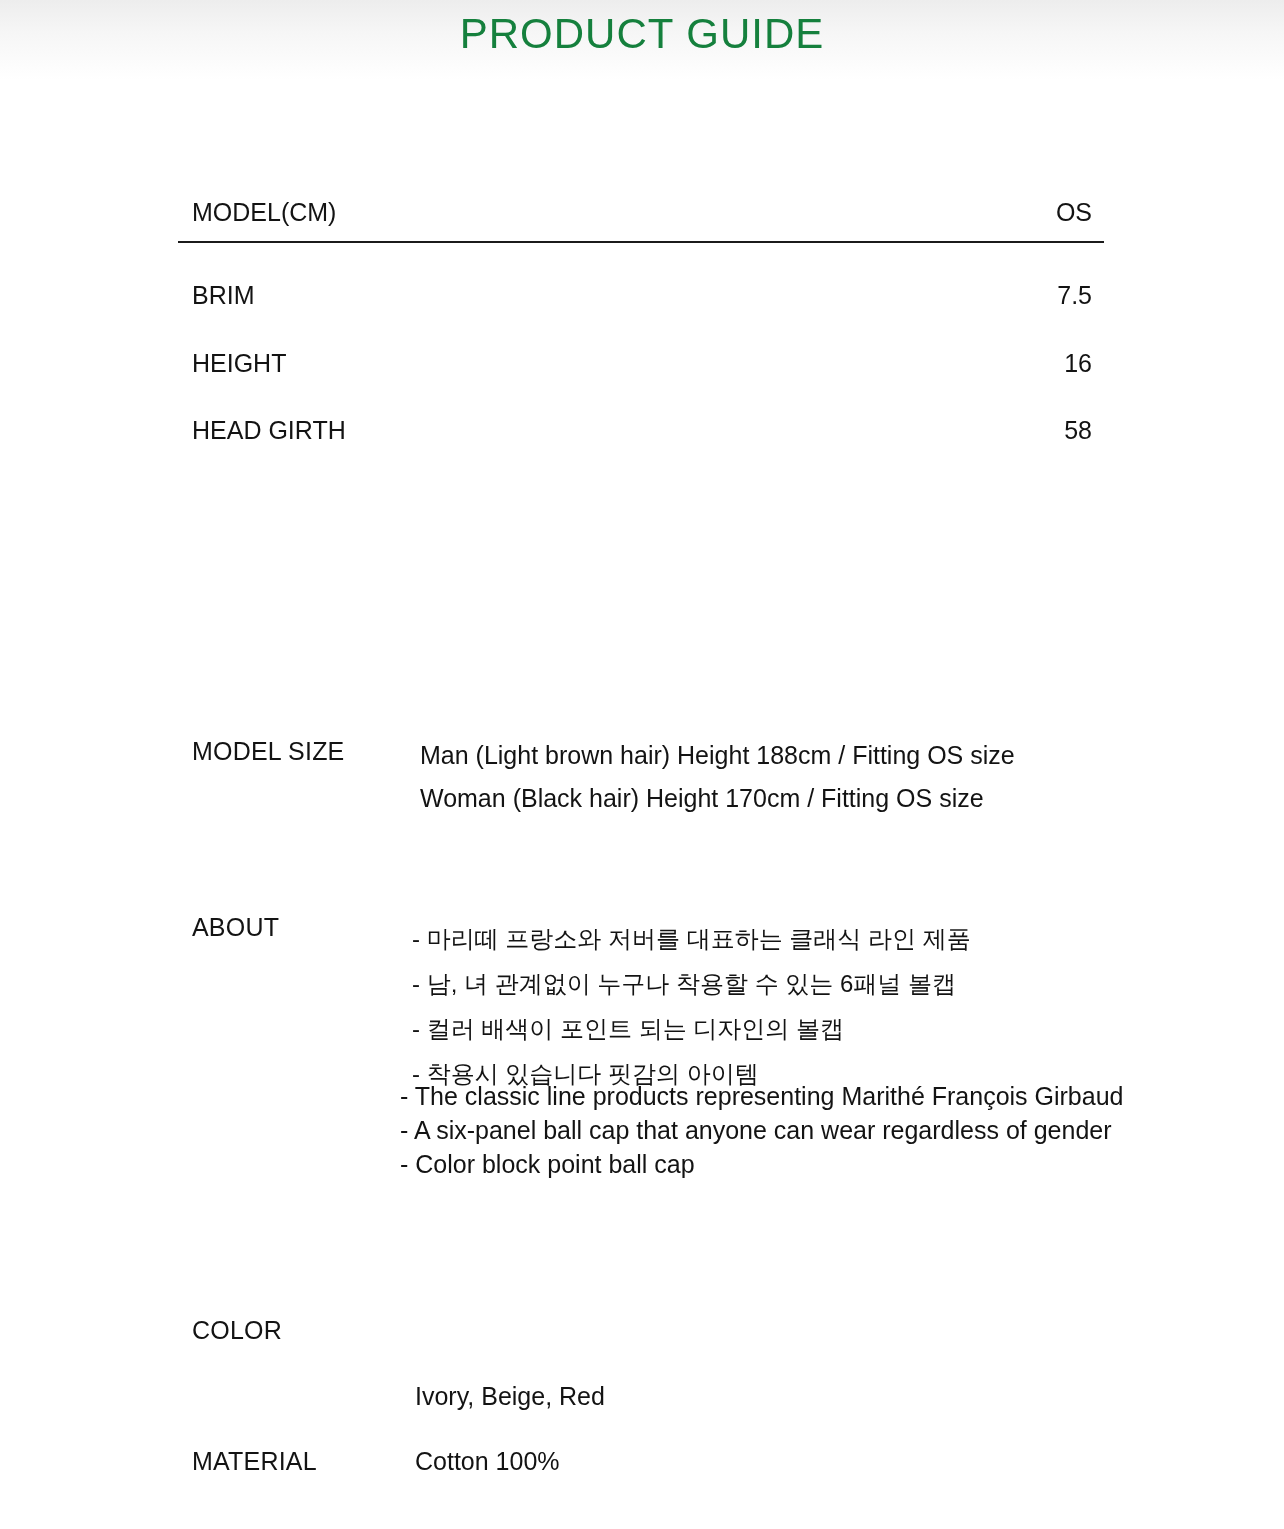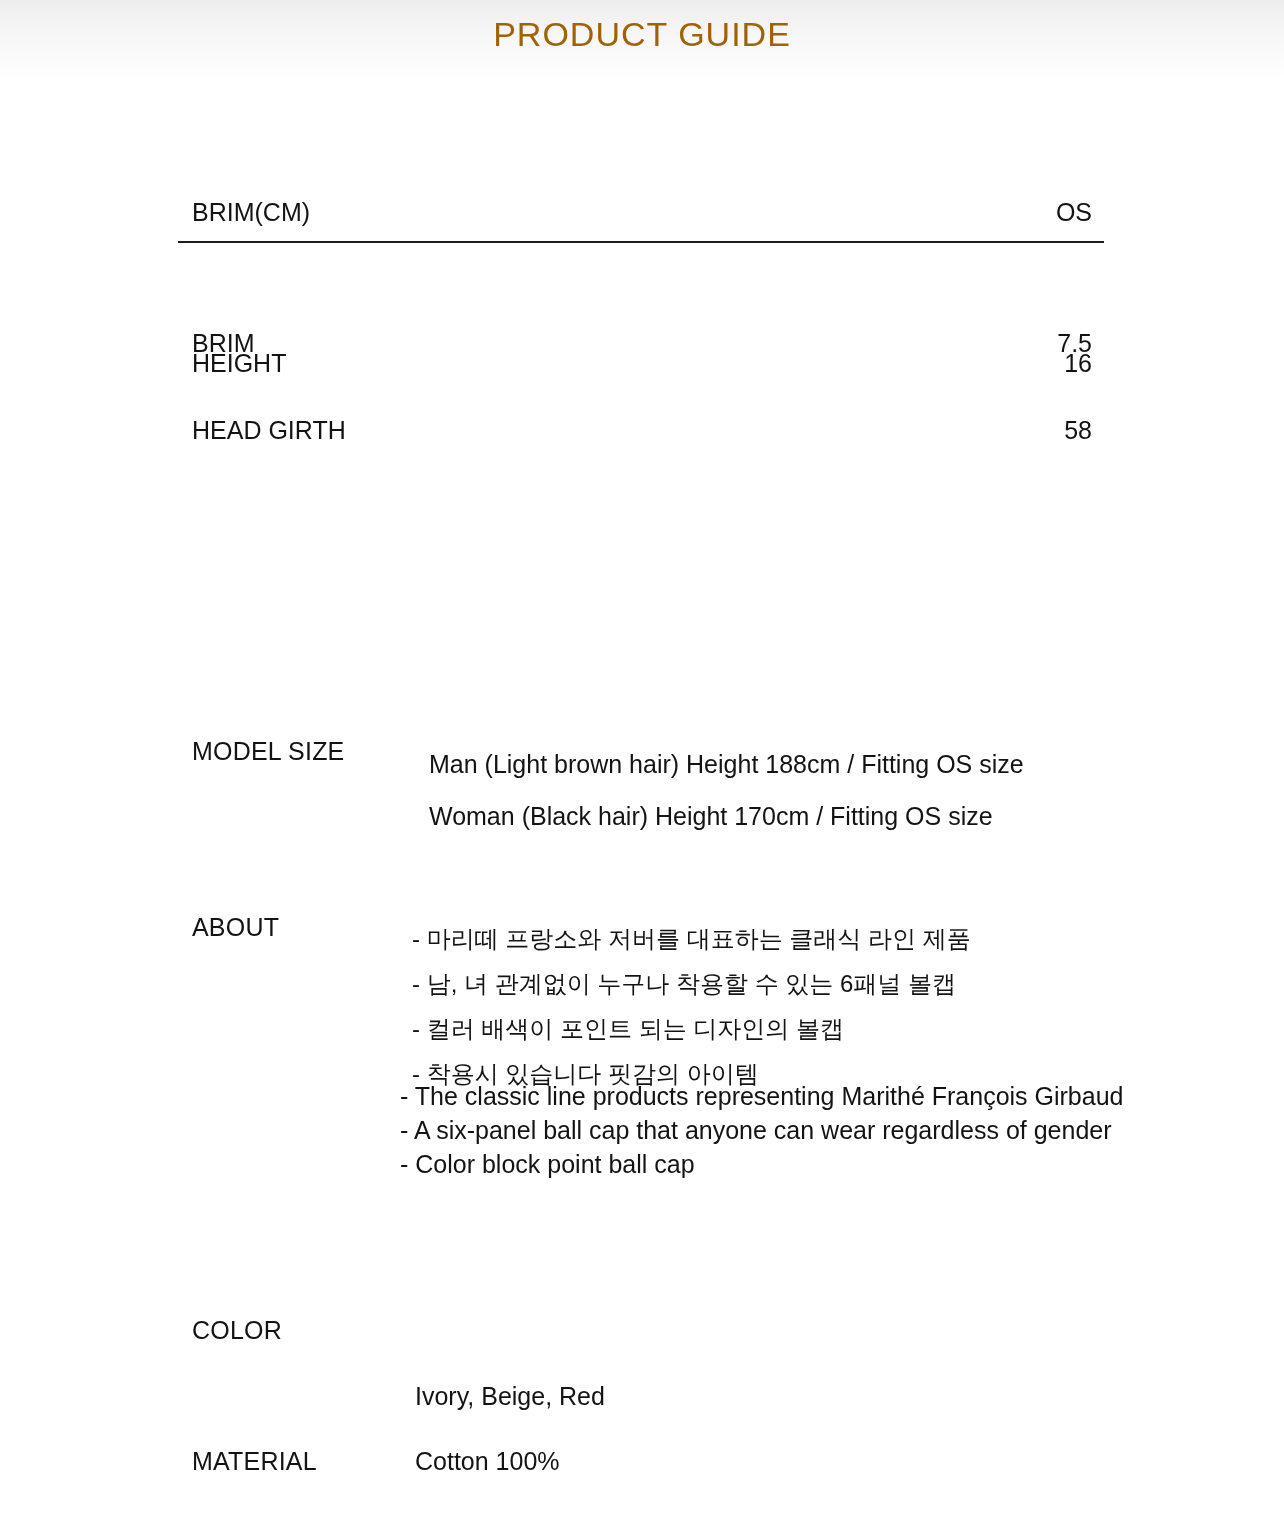--- a/index.html
+++ b/index.html
@@ -14,56 +14,56 @@
   }
   .top-shade{
     position:absolute;left:0;top:0;width:100%;height:80px;
     background:linear-gradient(180deg,#ededed 0%,#f6f6f6 40%,rgba(255,255,255,0) 100%);
     pointer-events:none;
   }
   .page-title{
     position:absolute;top:13px;left:0;width:100%;
     margin:0;
     text-align:center;
-    font-size:34px;
+    font-size:42px;
     font-weight:500;
     letter-spacing:1px;
     line-height:42px;
-    color:#a16207;
+    color:#15803d;
   }
   .thead,.trow{
     position:absolute;left:178px;width:926px;
     box-sizing:border-box;
     display:flex;justify-content:space-between;align-items:baseline;
     padding:0 12px 0 14px;
     font-size:25px;line-height:34px;
   }
   .thead{top:195px;padding-bottom:12px;border-bottom:2px solid #1b1b1b;}
-  .trow.r0{top:278px;margin-top:48px;}
+  .trow.r0{top:278px;}
   .trow.r1{top:346px;}
   .trow.r2{top:413px;}
   .notes{
     position:absolute;left:192px;top:525px;width:980px;
     font-size:24px;line-height:34px;
   }
   .notes p{margin:0;}
   .label{
     position:absolute;left:192px;
     font-size:25px;line-height:34px;
     letter-spacing:0.2px;
   }
   .label.model{top:732px;line-height:39px;}
   .label.about{top:910px;}
   .label.color{top:1313px;}
   .label.material{top:1444px;}
   .model-lines{
     position:absolute;left:416px;top:732px;width:780px;
     font-size:25px;line-height:39px;
   }
-  .model-lines p{margin:13px;}
+  .model-lines p{margin:4px;}
   .about-kr{
     position:absolute;left:400px;top:910px;width:780px;
     font-size:24px;line-height:33px;
   }
   .about-kr p{margin:12px;}
   .about-en{
     position:absolute;left:400px;top:1079px;width:820px;
     font-size:25px;line-height:34px;
   }
   .about-en p{margin:0;}
@@ -78,21 +78,21 @@
 <body>
 
 <div class="page">
 
   <div class="top-shade"></div>
 
   <h1 class="page-title">PRODUCT GUIDE</h1>
 
   <section>
     <div class="thead">
-      <span>BRIM(CM)</span>
+      <span>MODEL(CM)</span>
       <span>OS</span>
     </div>
     <div class="trow r0">
       <span>BRIM</span>
       <span>7.5</span>
     </div>
     <div class="trow r1">
       <span>HEIGHT</span>
       <span>16</span>
     </div>

